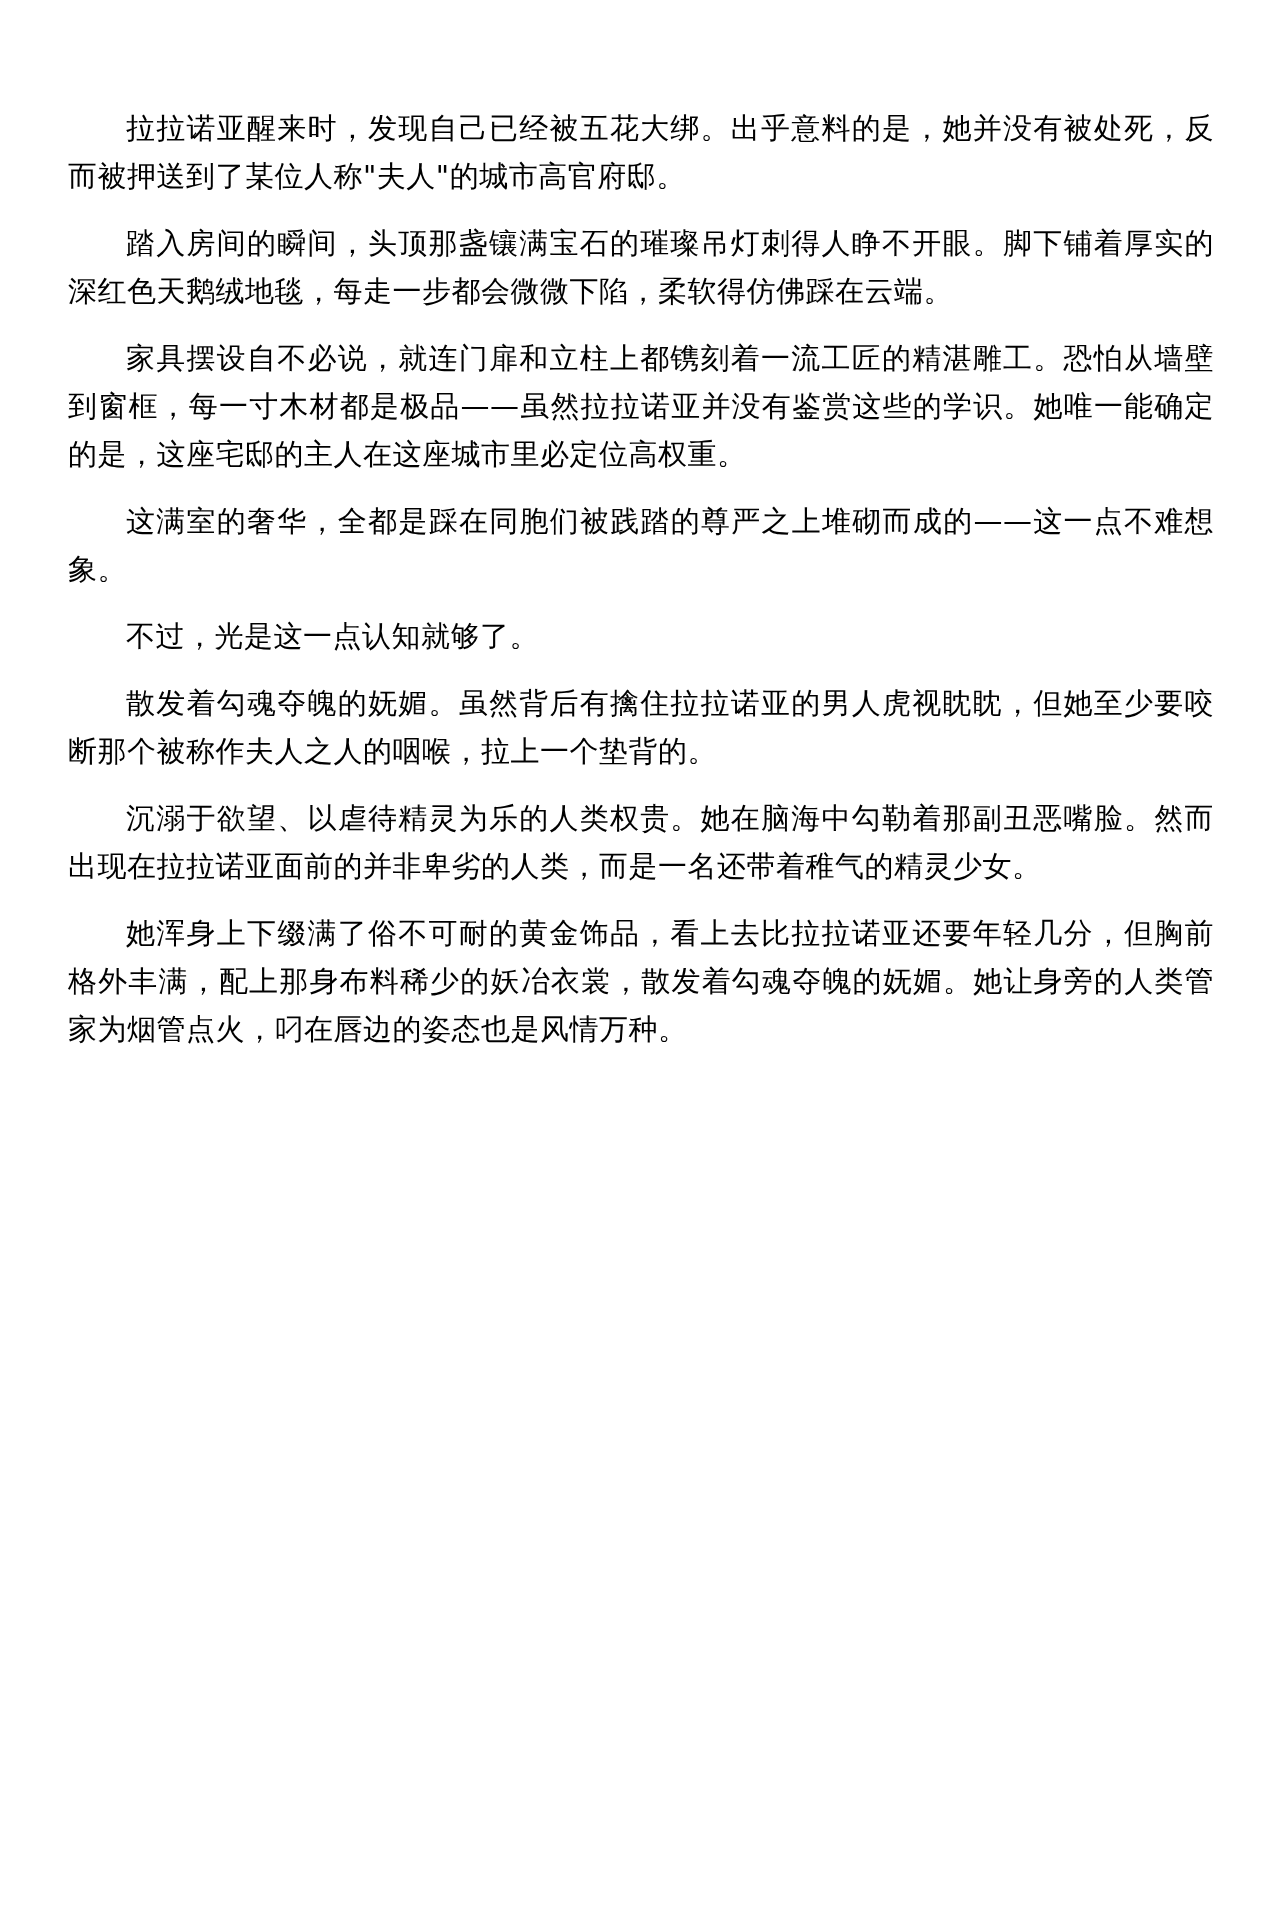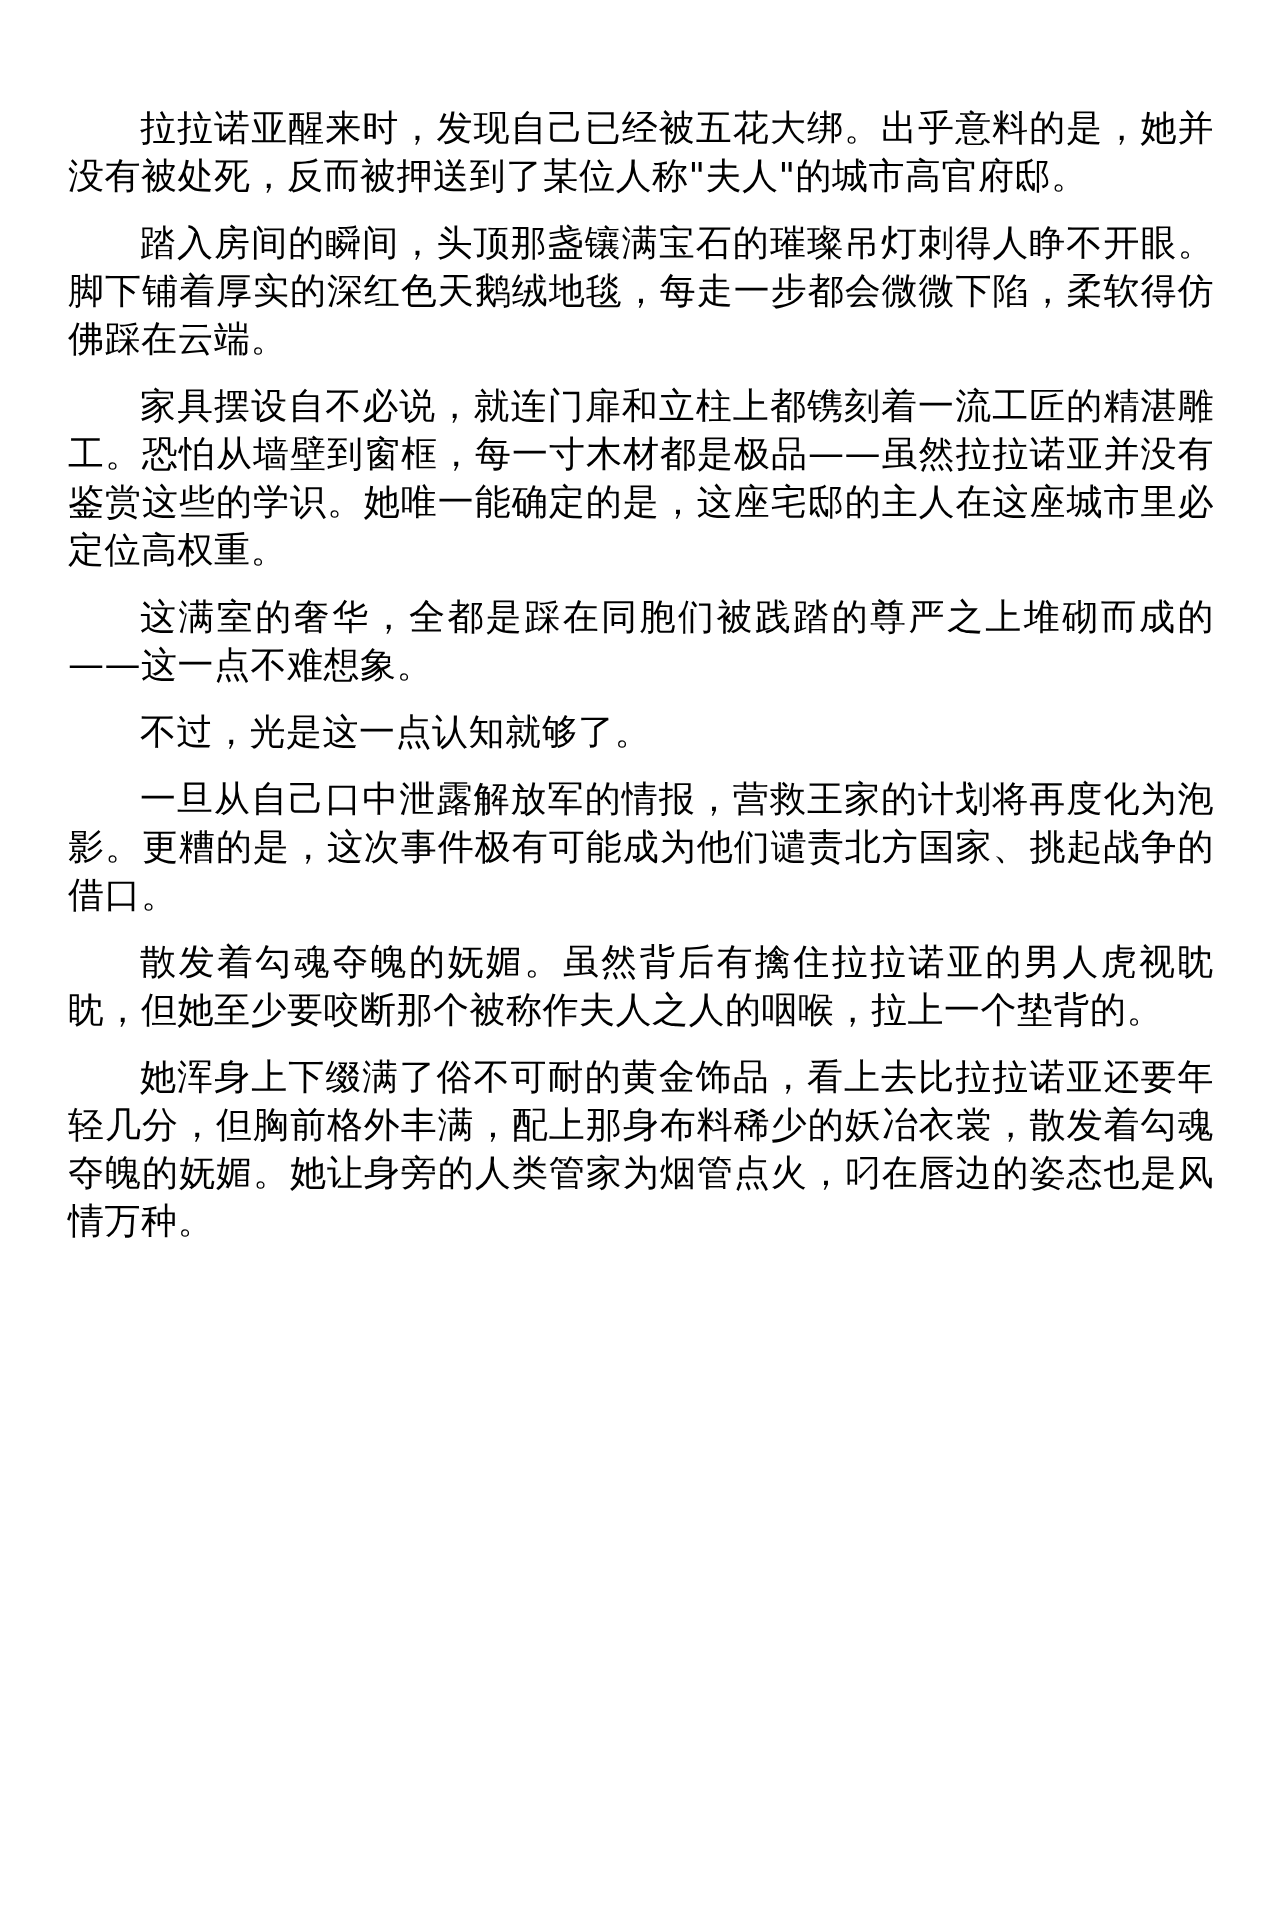--- a/index.html
+++ b/index.html
@@ -15,21 +15,21 @@
   .page {
     width: 1280px;
     height: 1909px;
     background: #ffffff;
     box-sizing: border-box;
   }
   .content {
     box-sizing: border-box;
     padding: 104px 66px 0 68px;
     font-family: "DejaVu Sans", "Liberation Sans", sans-serif;
-    font-size: 36px;
+    font-size: 29px;
     line-height: 48px;
     color: #000000;
     text-align: justify;
     letter-spacing: 0.5px;
   }
   .para {
     margin: 0 0 19px 0;
     text-indent: 2em;
     word-break: break-all;
   }
@@ -37,17 +37,17 @@
 </head>
 <body>
 
 <div class="page">
   <div class="content">
     <p class="para">拉拉诺亚醒来时，发现自己已经被五花大绑。出乎意料的是，她并没有被处死，反而被押送到了某位人称"夫人"的城市高官府邸。</p>
     <p class="para">踏入房间的瞬间，头顶那盏镶满宝石的璀璨吊灯刺得人睁不开眼。脚下铺着厚实的深红色天鹅绒地毯，每走一步都会微微下陷，柔软得仿佛踩在云端。</p>
     <p class="para">家具摆设自不必说，就连门扉和立柱上都镌刻着一流工匠的精湛雕工。恐怕从墙壁到窗框，每一寸木材都是极品——虽然拉拉诺亚并没有鉴赏这些的学识。她唯一能确定的是，这座宅邸的主人在这座城市里必定位高权重。</p>
     <p class="para">这满室的奢华，全都是踩在同胞们被践踏的尊严之上堆砌而成的——这一点不难想象。</p>
     <p class="para">不过，光是这一点认知就够了。</p>
-    <p class="para">一旦从自己口中泄露解放军的情报，营救王家的计划将再度化为泡影。更糟的是，这次事件极有可能成为他们谴责北方国家、挑起战争的借口。</p>
     <p class="para">散发着勾魂夺魄的妩媚。虽然背后有擒住拉拉诺亚的男人虎视眈眈，但她至少要咬断那个被称作夫人之人的咽喉，拉上一个垫背的。</p>
+    <p class="para">沉溺于欲望、以虐待精灵为乐的人类权贵。她在脑海中勾勒着那副丑恶嘴脸。然而出现在拉拉诺亚面前的并非卑劣的人类，而是一名还带着稚气的精灵少女。</p>
     <p class="para">她浑身上下缀满了俗不可耐的黄金饰品，看上去比拉拉诺亚还要年轻几分，但胸前格外丰满，配上那身布料稀少的妖冶衣裳，散发着勾魂夺魄的妩媚。她让身旁的人类管家为烟管点火，叼在唇边的姿态也是风情万种。</p>
   </div>
 </div>
 
 </body></html>

